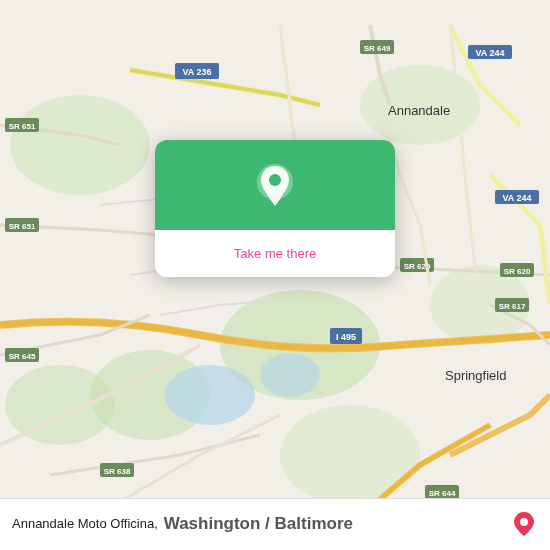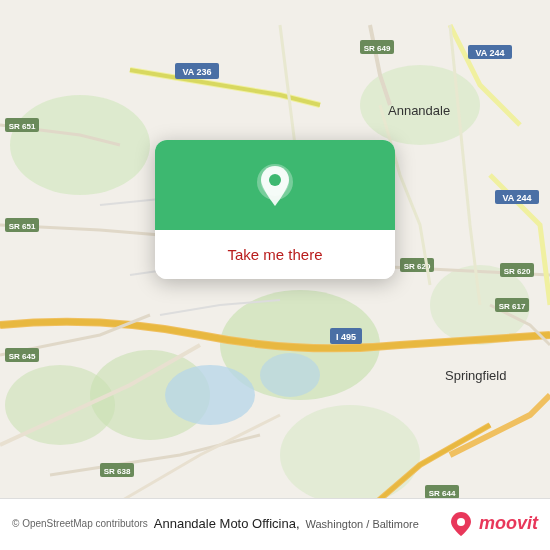--- a/index.html
+++ b/index.html
@@ -63,22 +63,23 @@
       color: #666;
     }
 
     .place-name {
       font-size: 13px;
       font-weight: 500;
       color: #222;
     }
 
     .region-name {
-      font-size: 11px;
+      font-size: 17px;
       color: #555;
+      font-weight: bold;
     }
 
     
     .moovit-logo {
       display: flex;
       align-items: center;
       gap: 4px;
     }
 
     .moovit-text {
@@ -115,23 +116,23 @@
     .pin-icon {
       width: 48px;
       height: 48px;
     }
 
     .cta-button {
       width: 100%;
       background: white;
       border: none;
       padding: 16px 32px;
-      font-size: 15px;
+      font-size: 13px;
       font-weight: 500;
-      color: #b91c1c;
+      color: #ec4899;
       cursor: pointer;
       text-align: center;
     }
   </style>
 </head>
 <body>
 
 <div id="map-container">
   <div class="map-bg"></div>
 
@@ -232,27 +233,25 @@
 
         <path d="M24 4 C16 4 10 10 10 18 C10 26 24 44 24 44 C24 44 38 26 38 18 C38 10 32 4 24 4 Z" fill="white" opacity="0.9"></path>
         <circle cx="24" cy="18" r="6" fill="#3db870"></circle>
       </svg>
     </div>
     <button class="cta-button">Take me there</button>
   </div>
 
   <div id="info-bar">
     <div class="info-left">
-      <span class="copyright-text">© OpenStreetMap contributors</span>
       <span class="place-name">Annandale Moto Officina,</span>
       <span class="region-name">Washington / Baltimore</span>
     </div>
 
     <div class="moovit-logo">
 
       <svg width="28" height="28" viewBox="0 0 28 28" xmlns="http://www.w3.org/2000/svg">
         <path d="M14 2 C8 2 4 7 4 12 C4 18 14 26 14 26 C14 26 24 18 24 12 C24 7 20 2 14 2 Z" fill="#e8375a"></path>
         <circle cx="14" cy="12" r="4" fill="white"></circle>
       </svg>
-      <span class="moovit-text">moovit</span>
     </div>
   </div>
 </div>
 
 </body></html>

